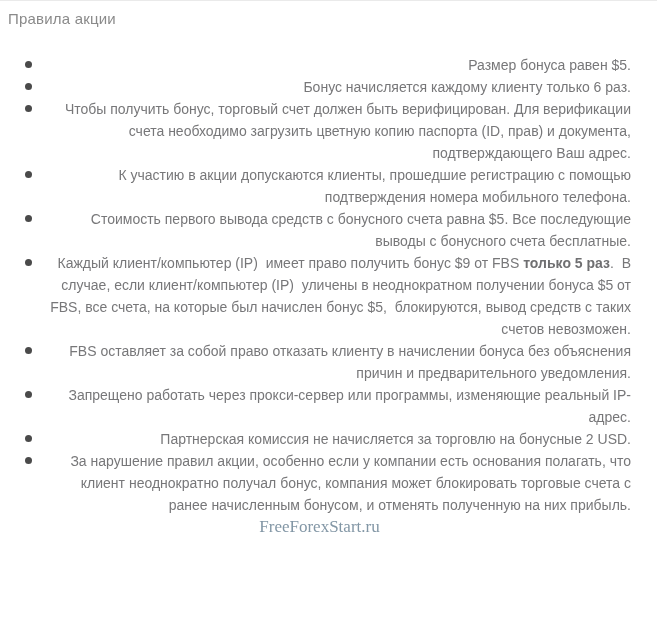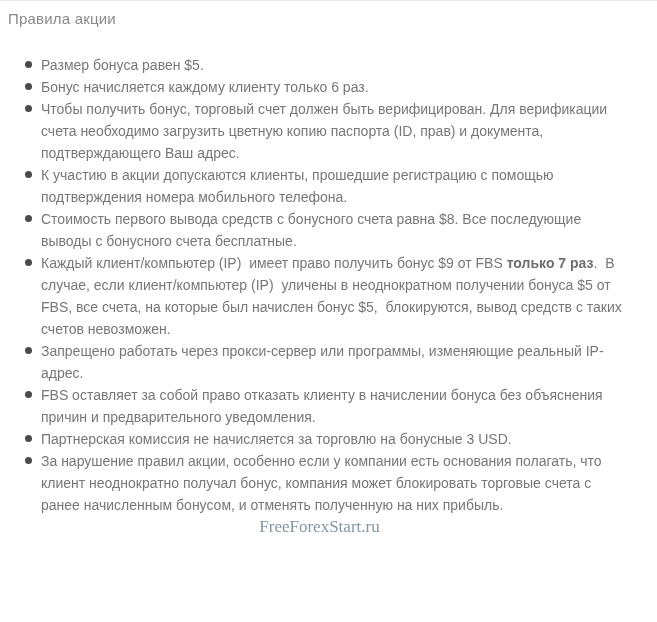--- a/index.html
+++ b/index.html
@@ -36,20 +36,21 @@
     margin:27px 0 0 0;
     padding:0 0 0 33px;
   }
   ul.rules-list li{
     position:relative;
     font-size:14px;
     line-height:22px;
     color:var(--c-text);
     white-space:pre-wrap;
     max-width:600px;
+    text-align:right;
   }
   ul.rules-list li::before{
     content:"";
     position:absolute;
     left:-16px;
     top:7px;
     width:7px;height:7px;
     border-radius:50%;
     background:var(--c-bullet);
   }
@@ -70,23 +71,23 @@
 
 <div class="rules-panel">
 
   <h2 class="rules-title">Правила акции</h2>
 
   <ul class="rules-list">
     <li>Размер бонуса равен $5.</li>
     <li>Бонус начисляется каждому клиенту только 6 раз.</li>
     <li>Чтобы получить бонус, торговый счет должен быть верифицирован. Для верификации счета необходимо загрузить цветную копию паспорта (ID, прав) и документа, подтверждающего Ваш адрес.</li>
     <li>К участию в акции допускаются клиенты, прошедшие регистрацию с помощью подтверждения номера мобильного телефона.</li>
-    <li>Стоимость первого вывода средств с бонусного счета равна $8. Все последующие выводы с бонусного счета бесплатные.</li>
-    <li><span>Каждый клиент/компьютер (IP)  имеет право получить бонус $9 от FBS </span><b>только 7 раз</b><span>.  В случае, если клиент/компьютер (IP)  уличены в неоднократном получении бонуса $5 от FBS, все счета, на которые был начислен бонус $5,  блокируются, вывод средств с таких счетов невозможен.</span></li>
+    <li>Стоимость первого вывода средств с бонусного счета равна $5. Все последующие выводы с бонусного счета бесплатные.</li>
+    <li><span>Каждый клиент/компьютер (IP)  имеет право получить бонус $9 от FBS </span><b>только 5 раз</b><span>.  В случае, если клиент/компьютер (IP)  уличены в неоднократном получении бонуса $5 от FBS, все счета, на которые был начислен бонус $5,  блокируются, вывод средств с таких счетов невозможен.</span></li>
+    <li>FBS оставляет за собой право отказать клиенту в начислении бонуса без объяснения причин и предварительного уведомления.</li>
     <li>Запрещено работать через прокси-сервер или программы, изменяющие реальный IP-адрес.</li>
-    <li>FBS оставляет за собой право отказать клиенту в начислении бонуса без объяснения причин и предварительного уведомления.</li>
-    <li>Партнерская комиссия не начисляется за торговлю на бонусные 3 USD.</li>
+    <li>Партнерская комиссия не начисляется за торговлю на бонусные 2 USD.</li>
     <li>За нарушение правил акции, особенно если у компании есть основания полагать, что клиент неоднократно получал бонус, компания может блокировать торговые счета с ранее начисленным бонусом, и отменять полученную на них прибыль.</li>
   </ul>
 
   <div class="watermark">FreeForexStart.ru</div>
 
 </div>
 
 </body></html>

